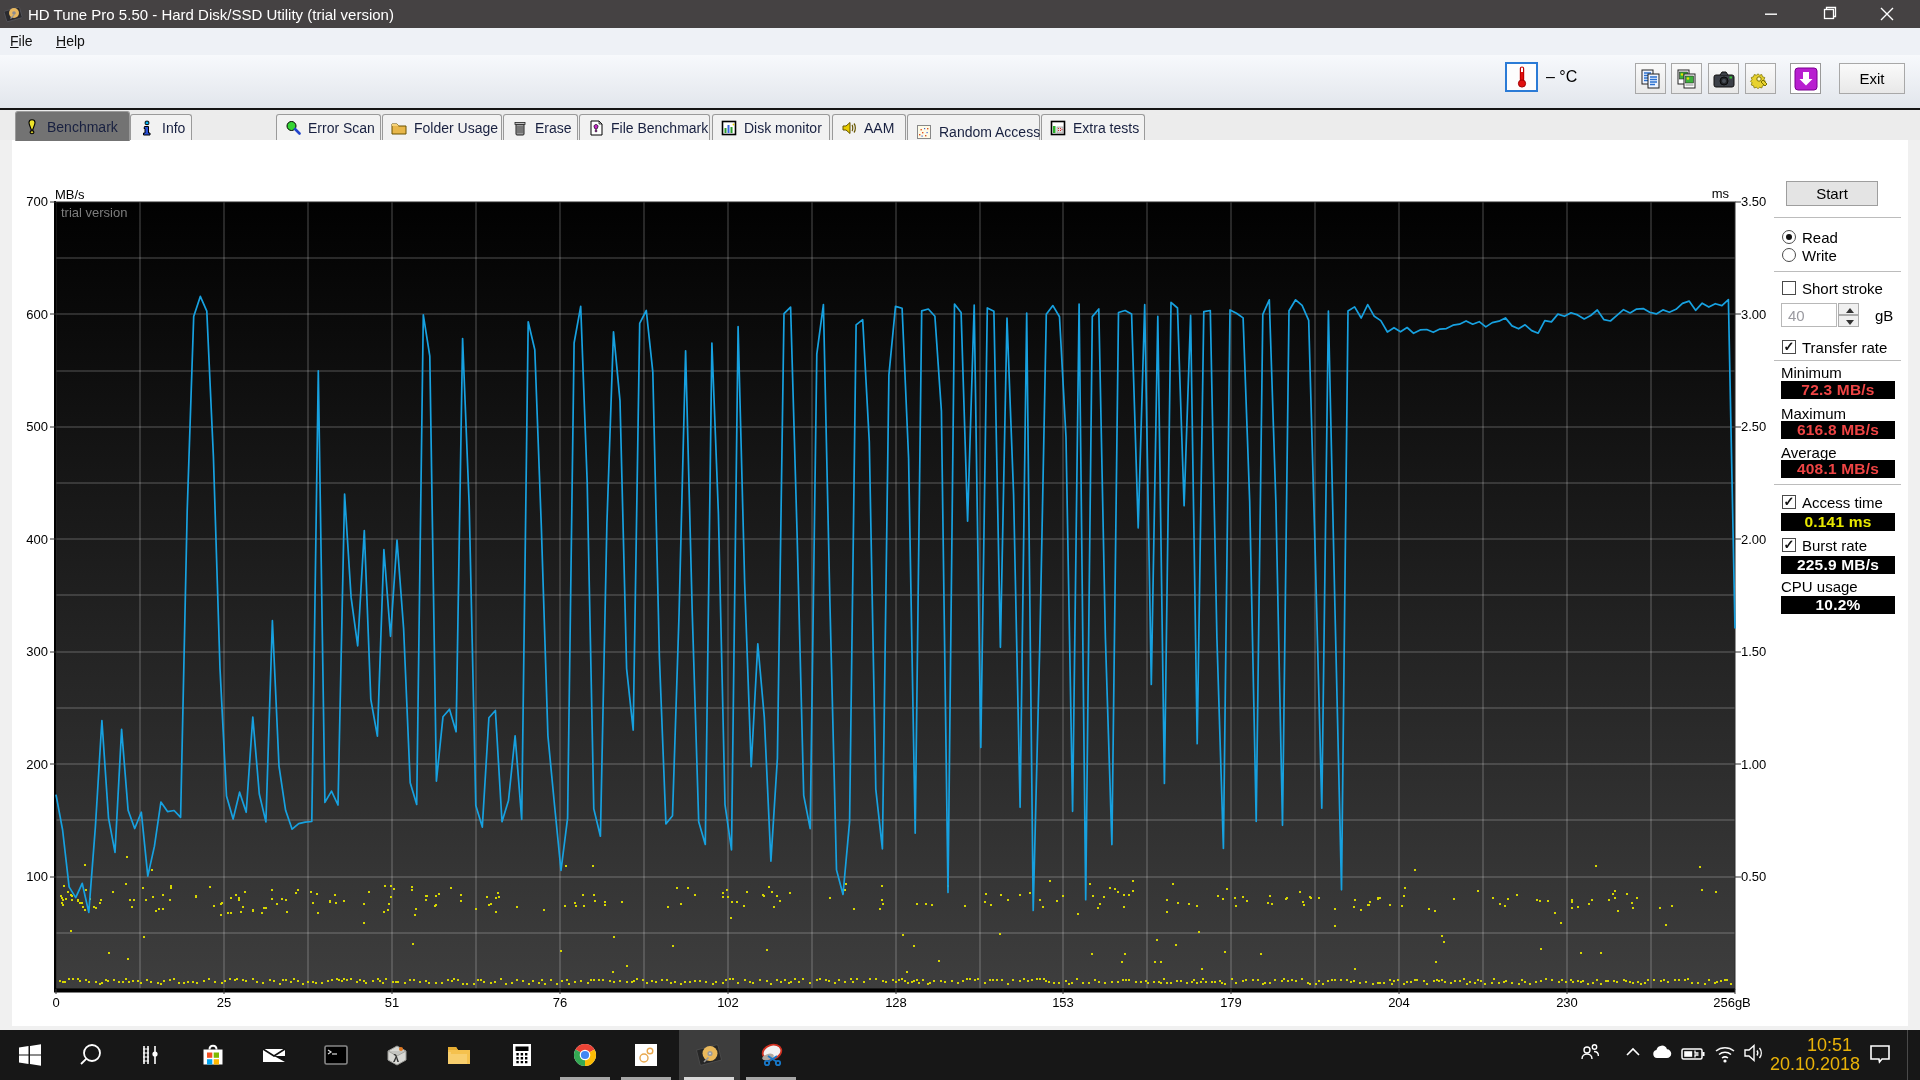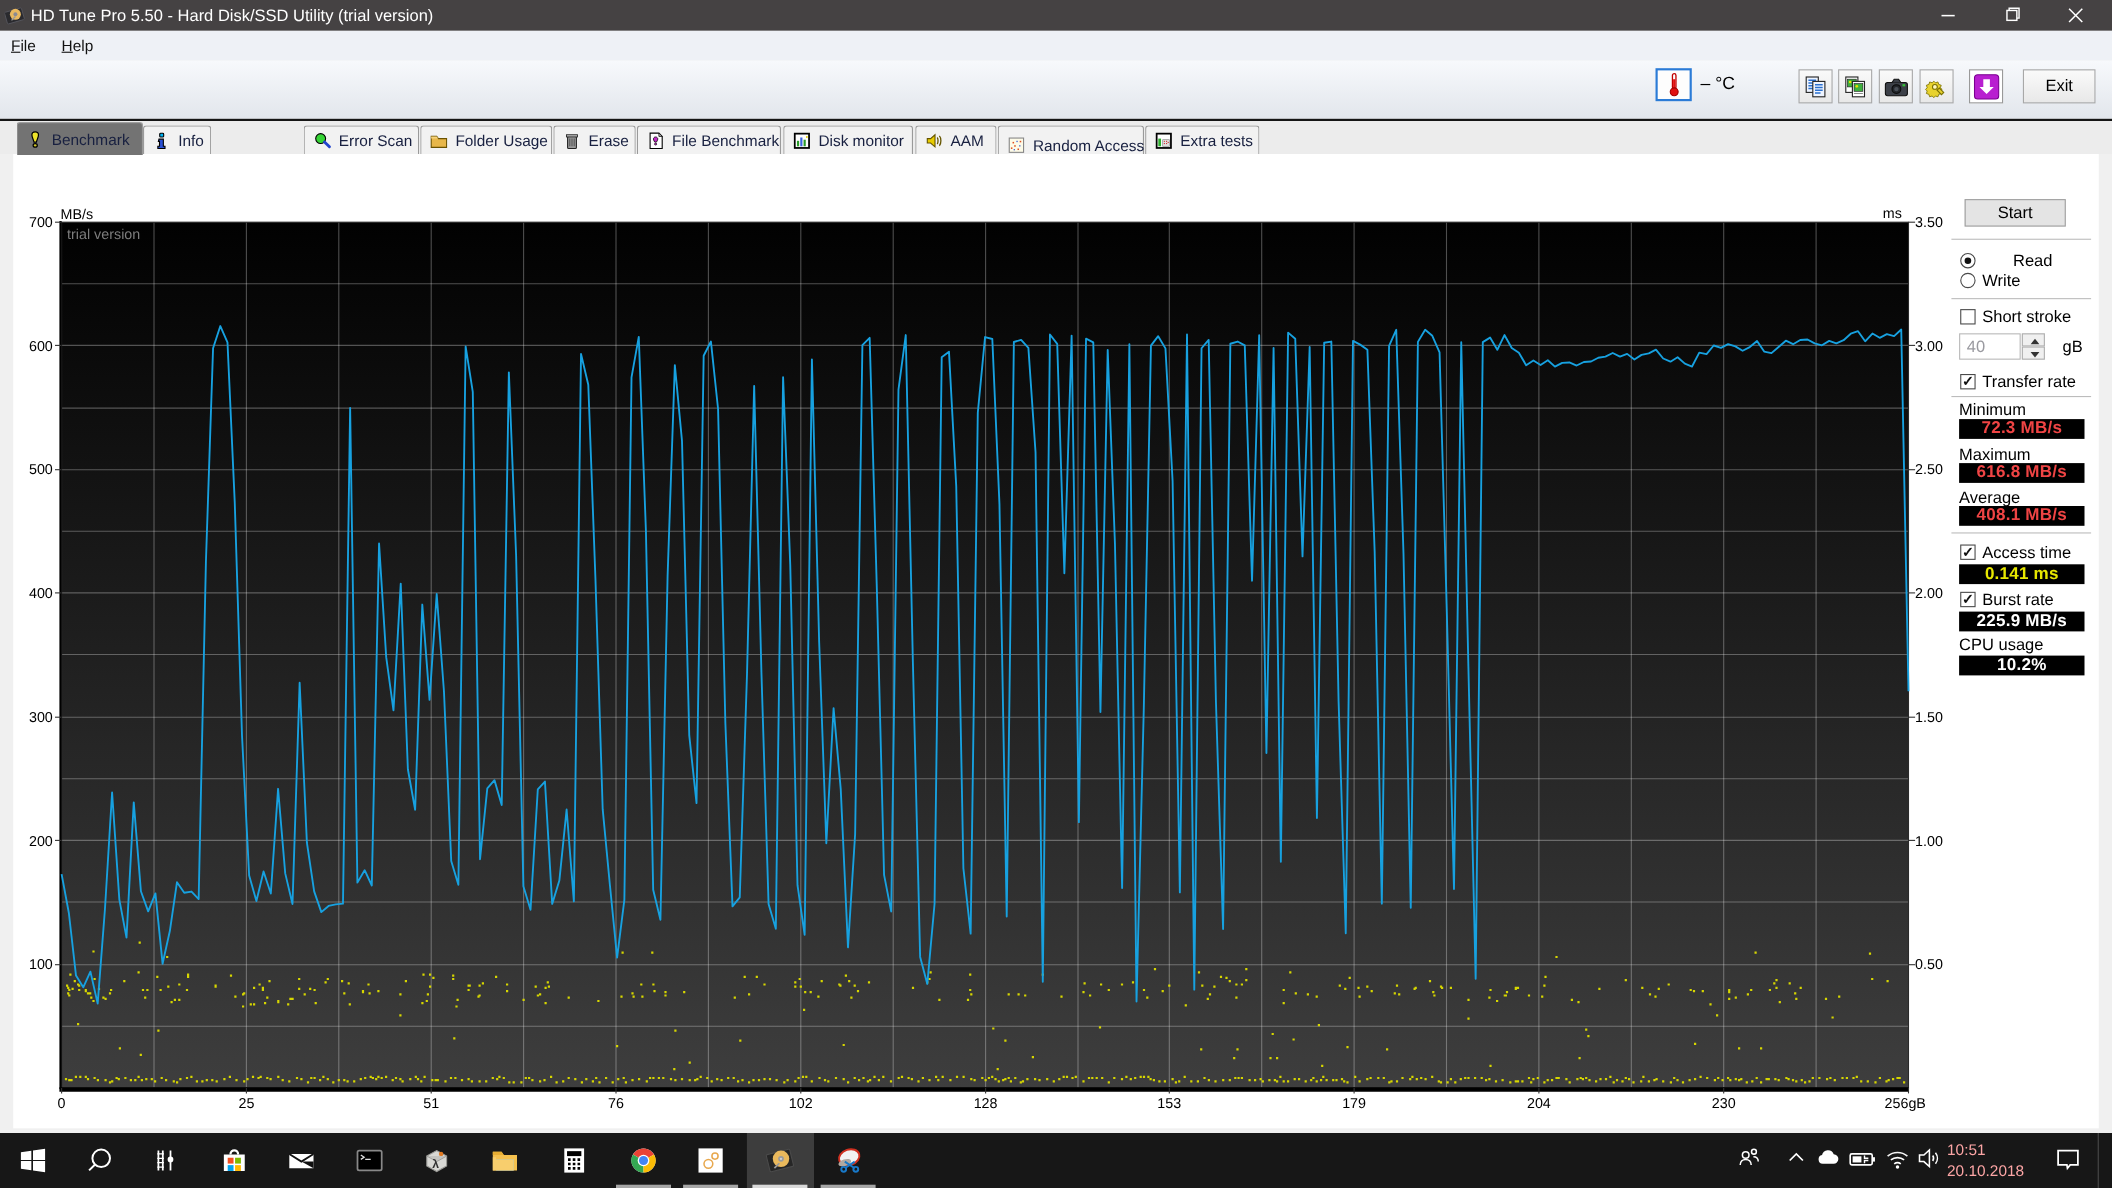--- a/index.html
+++ b/index.html
@@ -39,21 +39,21 @@
 #spinbtns { position:absolute; left:1838px; top:303px; width:21px; height:24px; }
 .spb { position:absolute; left:0; width:21px; height:12px; background:#f0f0f0; border:1px solid #adadad; }
 .spb::after { content:""; position:absolute; left:6.5px; border-left:4px solid transparent; border-right:4px solid transparent; }
 #spup::after { top:3.5px; border-bottom:5px solid #333; }
 #spdn { top:12px; }
 #spdn::after { top:3.5px; border-top:5px solid #333; }
 #taskbar { position:absolute; left:0; top:1030px; width:1920px; height:50px; background:#171717; }
 .tbi { position:absolute; top:12px; width:26px; height:26px; }
 .tbtn-bg { position:absolute; left:679px; top:0; width:61px; height:50px; background:#3d3d3d; }
 .tray { position:absolute; top:14px; }
-#clock { position:absolute; left:1770px; top:6px; width:82px; color:#fca5a5; font-size:14px; text-align:left; line-height:19px; }
+#clock { position:absolute; left:1770px; top:6px; width:82px; color:#eab308; font-size:18px; text-align:right; line-height:19px; }
 #showdesk { position:absolute; left:1907px; top:0; width:1px; height:50px; background:#4a4a4a; }
 #graybottom { position:absolute; left:0; top:1026px; width:1920px; height:4px; background:#f0f0f0; }
 </style></head>
 <body>
 <div id="page">
 <div id="titlebar">
   <span class="ticon"><svg width="19" height="19" viewBox="0 0 19 19">
           <rect x="1" y="5" width="16" height="11" rx="1" transform="rotate(-16 9 10)" fill="#2a2a2e" stroke="#55555c" stroke-width="0.8"></rect>
           <circle cx="10" cy="9" r="5" fill="#e8b860"></circle>
           <circle cx="10" cy="9" r="1.8" fill="#8a8a92"></circle>
@@ -339,21 +339,21 @@
         <text x="1567" y="1007" text-anchor="middle">230</text>
         <text x="1732" y="1007" text-anchor="middle">256gB</text>
 <text x="55" y="199">MB/s</text>
 <text x="1729" y="198" text-anchor="end">ms</text>
 </g>
 <text x="61" y="217" font-family="Liberation Sans, sans-serif" font-size="13" fill="#7d7d7d">trial version</text>
 </svg>
 <div id="startbtn">Start</div>
 <div class="sep" style="top:217px;"></div>
 <div class="radio sel" style="top:230px;"></div>
-    <div class="rp" style="left:1802px;top:229px;margin-left:28px;">Read</div>
+    <div class="rp" style="left:1802px;top:229px;">Read</div>
 <div class="radio" style="top:248px;"></div>
     <div class="rp" style="left:1802px;top:247px;">Write</div>
 <div class="sep" style="top:271px;"></div>
 <div class="cb" style="top:281px;"></div>
     <div class="rp" style="left:1802px;top:280px;">Short stroke</div>
 <div id="spin">40</div>
 <div id="spinbtns">
       <div class="spb" id="spup"></div>
       <div class="spb" id="spdn"></div>
     </div>

